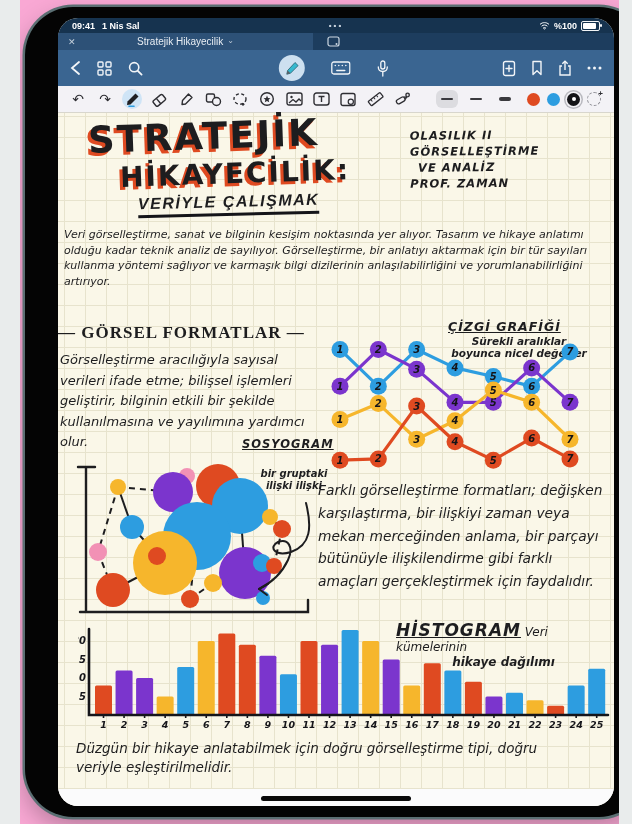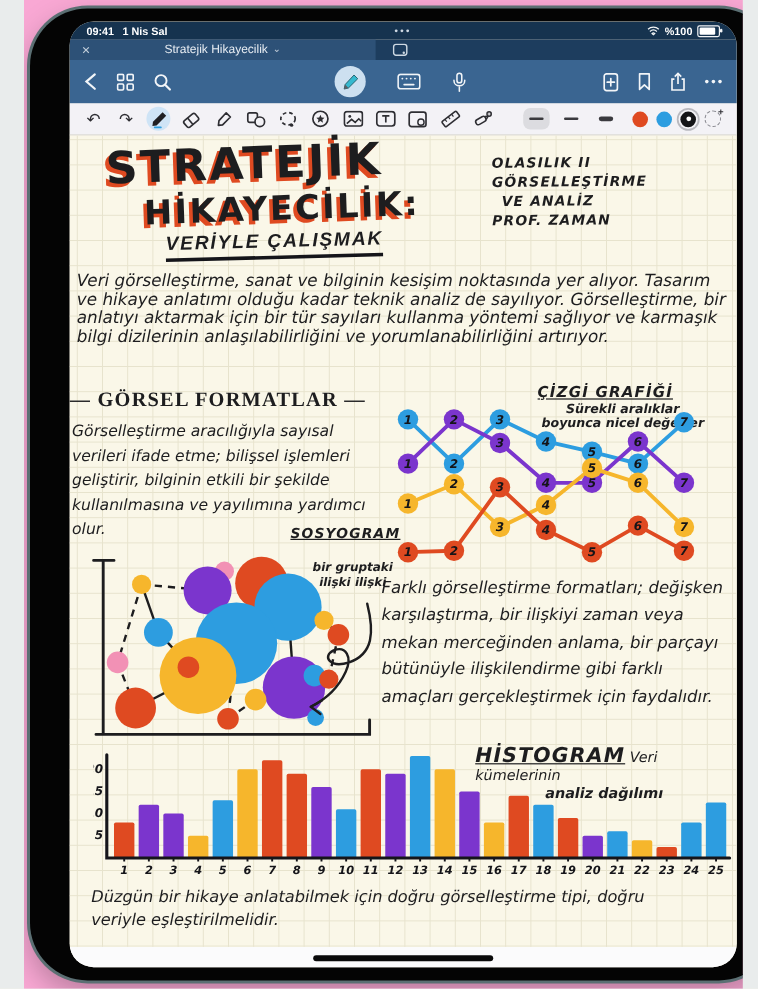--- a/index.html
+++ b/index.html
@@ -59,21 +59,21 @@
   .hwb{font-family:Liberation Serif, serif;font-weight:bold;}
   .abs{position:absolute;}
   .title1{left:30px;top:2px;font-size:37px;font-weight:bold;letter-spacing:2px;transform:rotate(-2deg);
           text-shadow:-3px 3px 0 #df4a21;font-family:"DejaVu Sans",sans-serif;}
   .title2{left:62px;top:44px;font-size:28px;font-weight:bold;letter-spacing:2px;transform:rotate(-2deg);
           text-shadow:-3px 3px 0 #df4a21;font-family:"DejaVu Sans",sans-serif;}
   .title3{left:80px;top:80px;font-size:16px;font-weight:bold;font-style:italic;letter-spacing:1.5px;
           border-bottom:3px solid #15151a;padding-bottom:2px;transform:rotate(-1.5deg);}
   .corner{left:352px;top:14px;width:180px;font-size:11.5px;font-weight:bold;font-style:italic;
           letter-spacing:1px;line-height:16px;transform:rotate(-.5deg);}
-  .intro{left:6px;top:114px;width:548px;font-size:14px;line-height:15.6px;}
+  .intro{left:6px;top:114px;width:548px;font-size:11px;line-height:15.6px;}
   .sec-head{left:0px;top:210px;font-size:17px;font-weight:bold;letter-spacing:1px;}
   .formats{left:2px;top:237px;width:258px;font-size:13px;line-height:20.5px;}
   .lc-label{left:390px;top:206px;font-size:12.5px;font-weight:bold;font-style:italic;
             letter-spacing:1px;text-decoration:underline;}
   .lc-caption{left:392px;top:222px;width:138px;font-size:10.5px;line-height:12px;text-align:center;font-weight:bold;}
   .sg-label{left:184px;top:324px;font-size:11.5px;font-weight:bold;font-style:italic;
             letter-spacing:1px;text-decoration:underline;z-index:3;}
   .sg-caption{left:188px;top:355px;width:96px;font-size:10px;line-height:11.5px;text-align:center;font-weight:bold;z-index:3;}
   .purpose{left:260px;top:366px;width:292px;font-size:13.8px;line-height:22.8px;}
   .hg-block{left:338px;top:510px;width:215px;font-size:12px;line-height:15px;}
@@ -433,21 +433,21 @@
             <circle cx="115" cy="140" r="9" fill="#df4a21"></circle>
             <circle cx="188" cy="139" r="7" fill="#2d9de0"></circle>
             <path d="M231,44 C237,68 236,86 216,93 C200,98 193,88 203,83 C213,79 219,88 213,101 C207,114 198,123 184,130" stroke="#1d1d1f" stroke-width="2" fill="none" stroke-linecap="round"></path>
             <path d="M184,130 L193,125 M184,130 L192,136" stroke="#1d1d1f" stroke-width="2" fill="none" stroke-linecap="round"></path>
           </svg>
 
         <div class="abs purpose hw">Farklı görselleştirme formatları; değişken karşılaştırma, bir ilişkiyi zaman veya mekan merceğinden anlama, bir parçayı bütünüyle ilişkilendirme gibi farklı amaçları gerçekleştirmek için faydalıdır.</div>
 
         <div class="abs hg-block hw">
           <span class="hg-title">HİSTOGRAM</span><span> Veri kümelerinin</span>
-          <span class="hg-caption-2">analiz dağılımı</span>
+          <span class="hg-caption-2">hikaye dağılımı</span>
         </div>
         <svg class="abs" style="left:20px;top:514px" width="534" height="104">
             <rect x="17" y="58.4" width="17" height="29.6" rx="1.5" fill="#df4a21"></rect>
             <rect x="37.55" y="43.599999999999994" width="17" height="44.400000000000006" rx="1.5" fill="#7b35cd"></rect>
             <rect x="58.1" y="51" width="17" height="37" rx="1.5" fill="#7b35cd"></rect>
             <rect x="78.65" y="69.5" width="17" height="18.5" rx="1.5" fill="#f6b62c"></rect>
             <rect x="99.2" y="39.9" width="17" height="48.1" rx="1.5" fill="#2d9de0"></rect>
             <rect x="119.75" y="14" width="17" height="74" rx="1.5" fill="#f6b62c"></rect>
             <rect x="140.3" y="6.599999999999994" width="17" height="81.4" rx="1.5" fill="#df4a21"></rect>
             <rect x="160.85" y="17.700000000000003" width="17" height="70.3" rx="1.5" fill="#df4a21"></rect>

